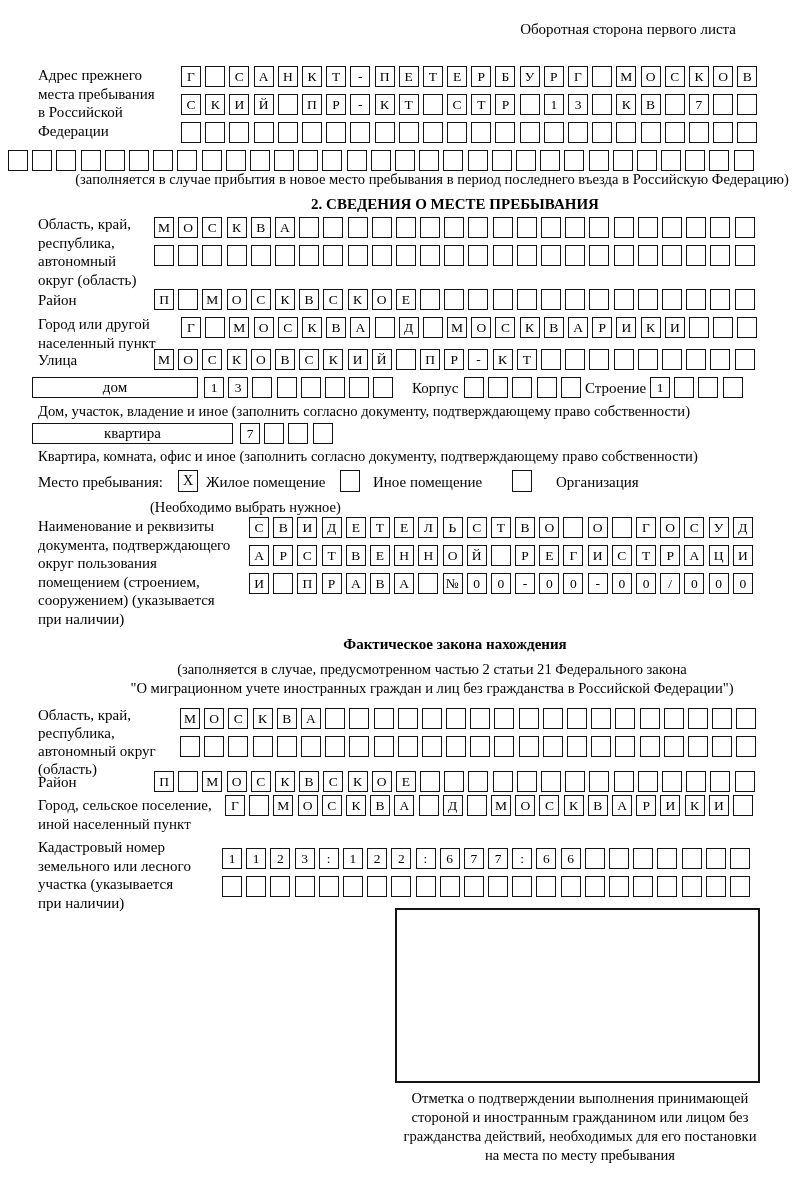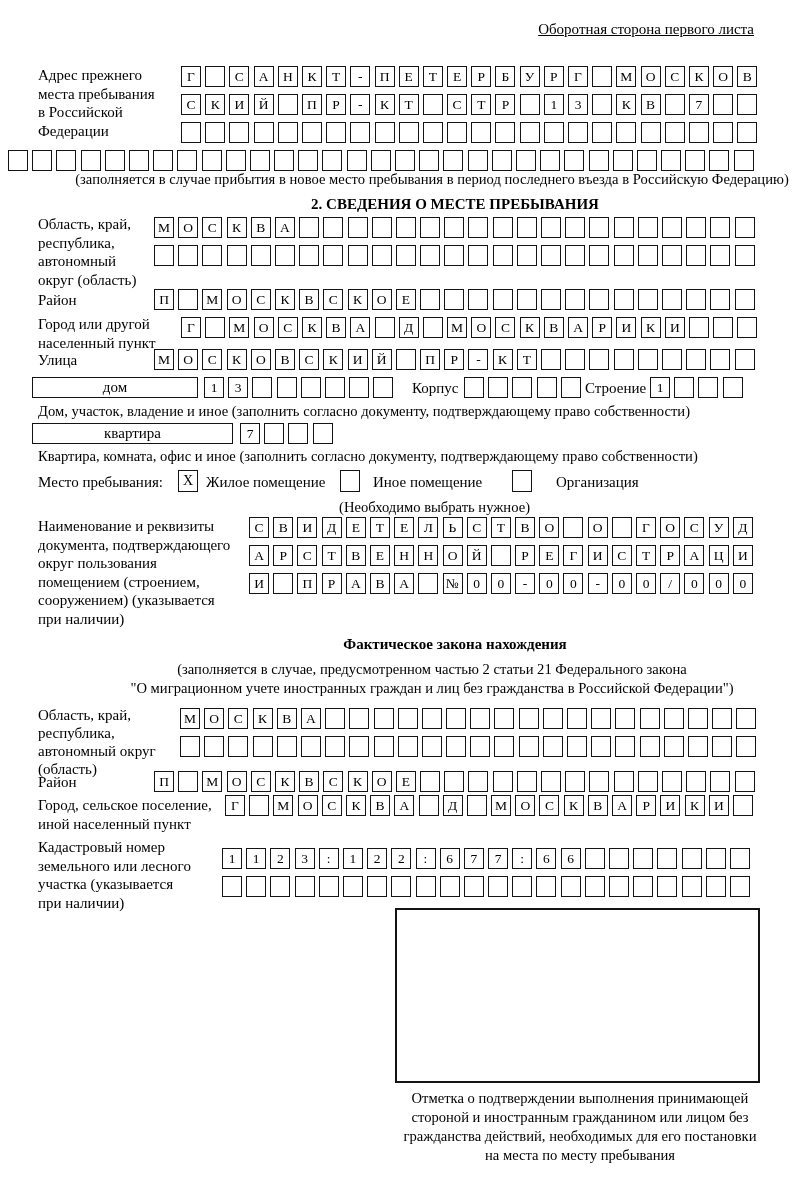--- a/index.html
+++ b/index.html
@@ -34,21 +34,21 @@
     font-size:14px;
   }
   .stampbox { position:absolute; box-sizing:border-box; border:2px solid #141414; background:#fff; }
   .stampcap { position:absolute; font-size:14.6px; line-height:19px; text-align:center; }
 </style>
 </head>
 <body>
 
 <div class="page">
 
-  <div class="lbl" style="top:20px; right:46px;text-decoration:underline;">Оборотная сторона первого листа</div>
+  <div class="lbl" style="top:20px; right:64px;">Оборотная сторона первого листа</div>
 
   <div class="lbl" style="left:38px; top:66px;">
     <div>Адрес прежнего</div>
     <div>места пребывания</div>
     <div>в Российской</div>
     <div>Федерации</div>
   </div>
   <div class="cellrow" style="left:181px; top:66px;">
       <span class="cell">Г</span>
       <span class="cell"></span>
@@ -351,21 +351,21 @@
     </div>
   <div class="cap" style="left:38px; top:448px;text-align:center;">Квартира, комната, офис и иное (заполнить согласно документу, подтверждающему право собственности)</div>
 
   <div class="lbl" style="left:38px; top:473px;">Место пребывания:</div>
   <div class="chk" style="left:178px; top:470px;">X</div>
   <div class="lbl" style="left:206px; top:473px;">Жилое помещение</div>
   <div class="chk" style="left:340px; top:470px;"></div>
   <div class="lbl" style="left:373px; top:473px;">Иное помещение</div>
   <div class="chk" style="left:512px; top:470px;"></div>
   <div class="lbl" style="left:556px; top:473px;">Организация</div>
-  <div class="cap" style="left:150px; top:499px; width:380px; text-align:right;font-family:Liberation Serif, serif;">(Необходимо выбрать нужное)</div>
+  <div class="cap" style="left:150px; top:499px; width:380px; text-align:left;font-family:Liberation Serif, serif;">(Необходимо выбрать нужное)</div>
 
   <div class="lbl" style="left:38px; top:517px;">
     <div>Наименование и реквизиты</div>
     <div>документа, подтверждающего</div>
     <div>округ пользования</div>
     <div>помещением (строением,</div>
     <div>сооружением) (указывается</div>
     <div>при наличии)</div>
   </div>
   <div class="cellrow" style="left:249px; top:517px;">

